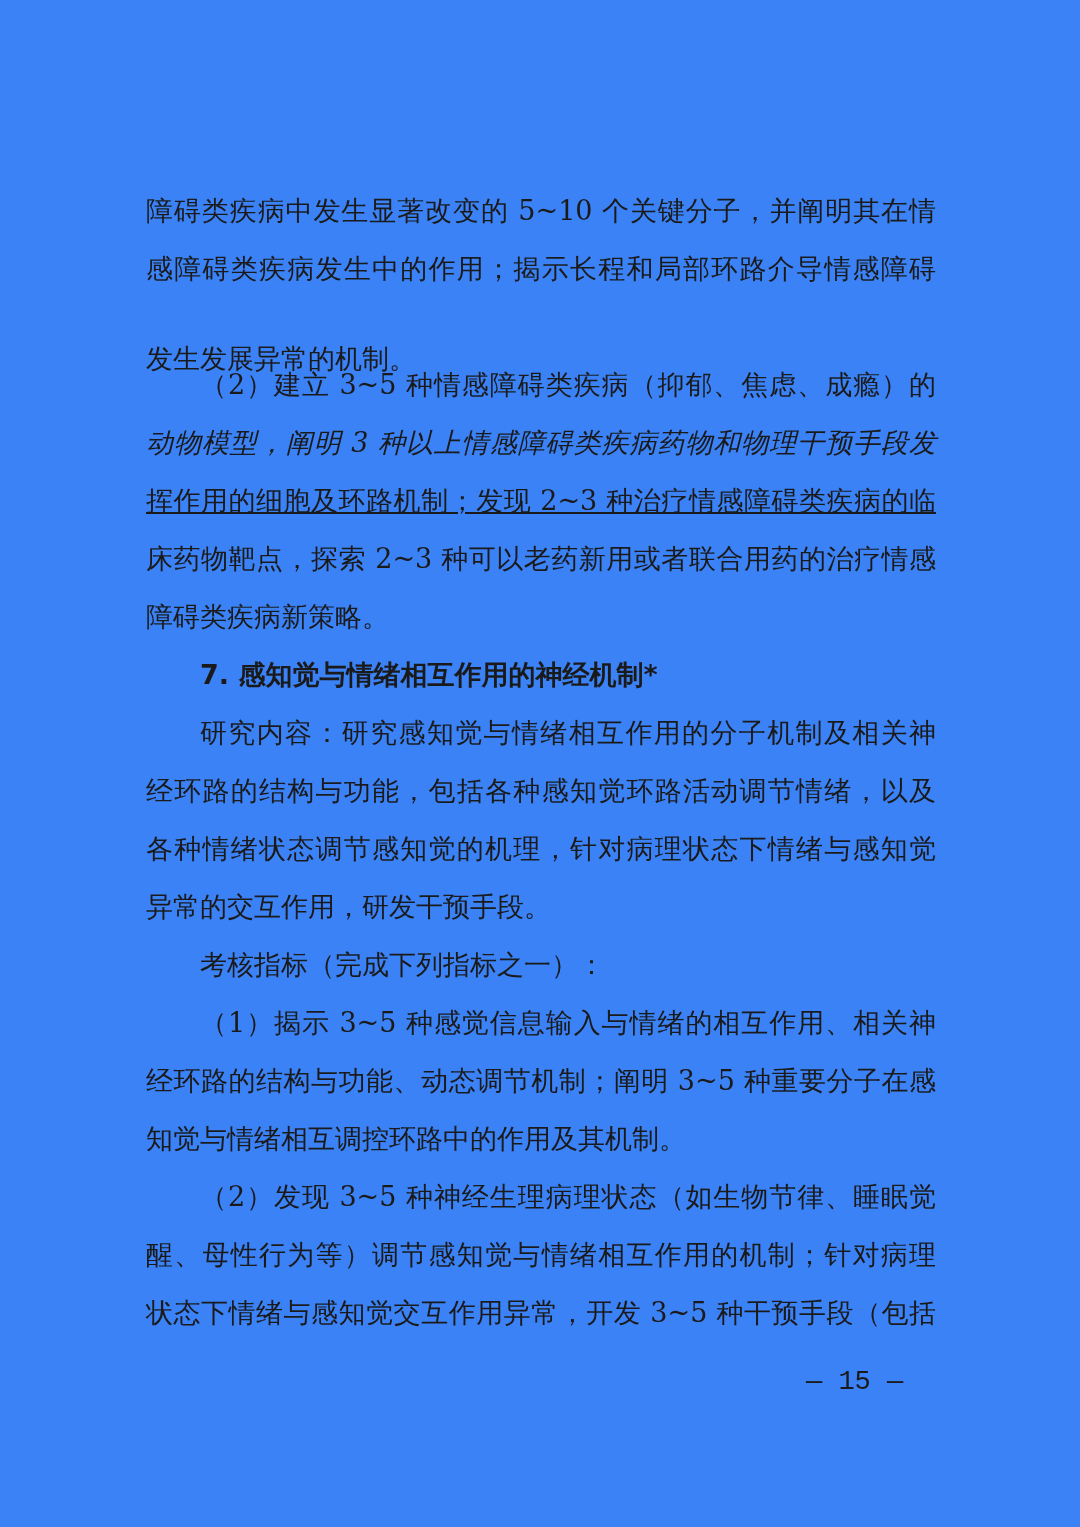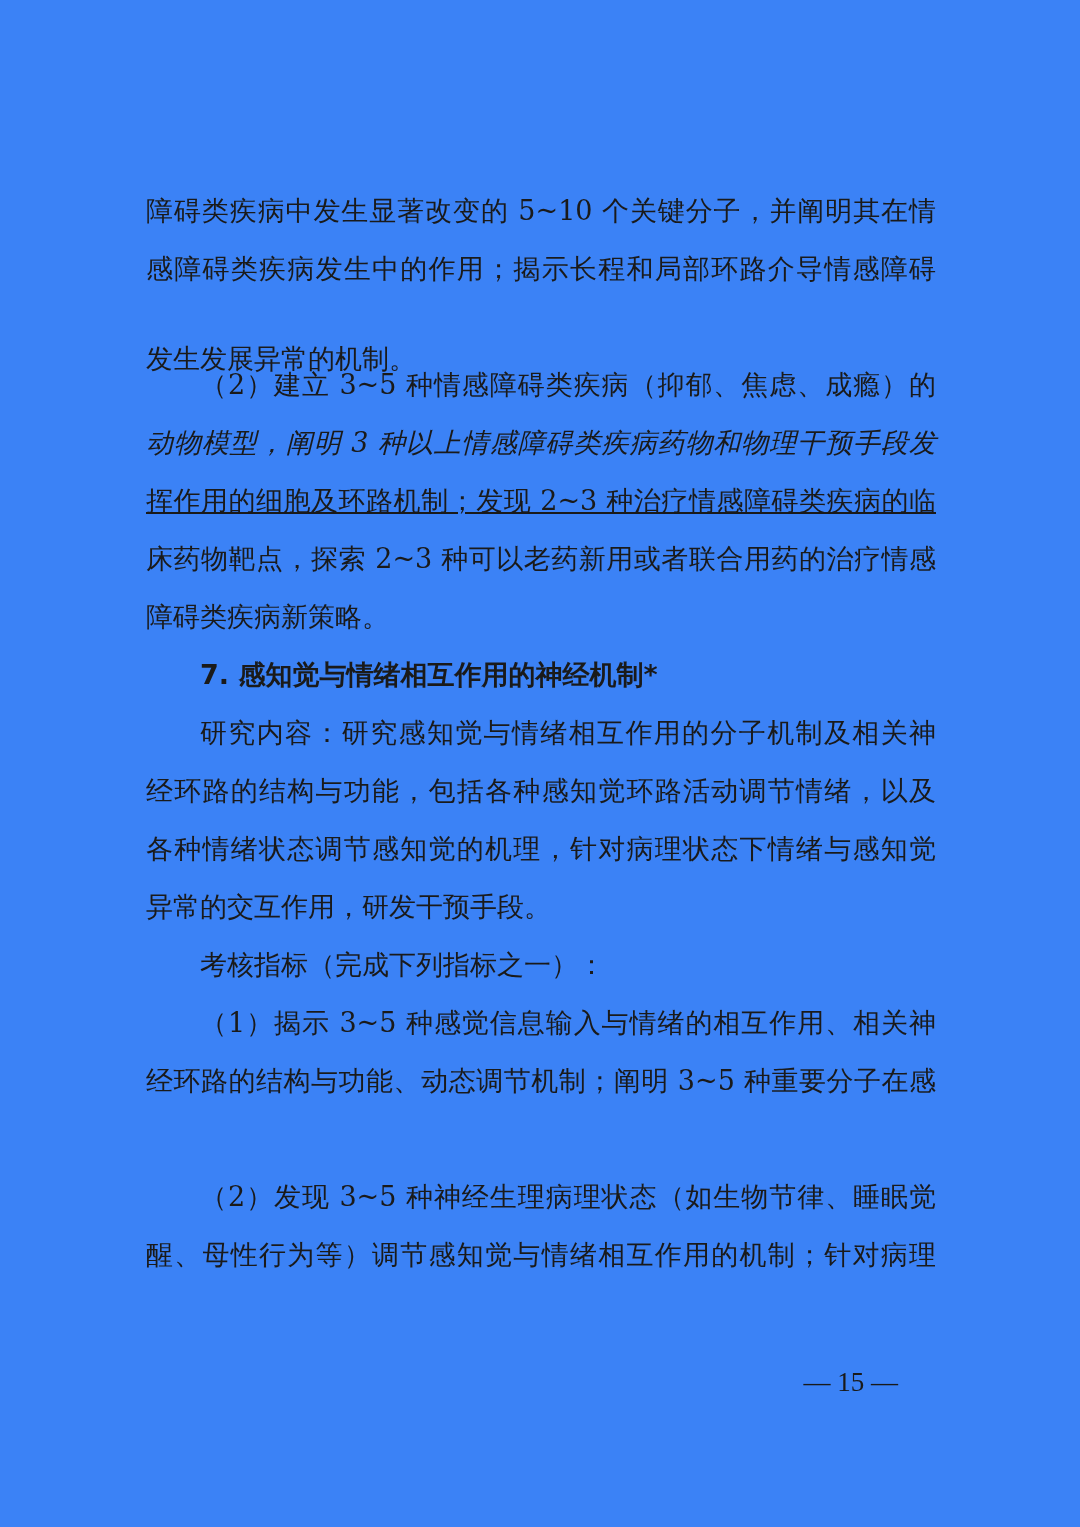--- a/index.html
+++ b/index.html
@@ -40,28 +40,28 @@
     .line.indent {
       left: 200px;
       width: 736px;
     }
     .heading {
       font-weight: bold;
       font-family: "DejaVu Sans", "Liberation Sans", sans-serif;
     }
     .page-number {
       position: absolute;
-      left: 788px;
+      left: 806px;
       top: 1362px;
       width: 110px;
       height: 40px;
       font-size: 27px;
       line-height: 40px;
-      font-family: Liberation Serif, serif;
-      text-align: right;
+      font-family: Liberation Mono, monospace;
+      text-align: left;
       white-space: nowrap;
     }
   </style>
 </head>
 <body>
 
 <div class="page">
 
   <div class="line" style="top:191px;">障碍类疾病中发生显著改变的 5~10 个关键分子，并阐明其在情</div>
   <div class="line" style="top:249px;">感障碍类疾病发生中的作用；揭示长程和局部环路介导情感障碍</div>
@@ -77,19 +77,21 @@
 
   <div class="line indent" style="top:713px;">研究内容：研究感知觉与情绪相互作用的分子机制及相关神</div>
   <div class="line" style="top:771px;">经环路的结构与功能，包括各种感知觉环路活动调节情绪，以及</div>
   <div class="line" style="top:829px;">各种情绪状态调节感知觉的机理，针对病理状态下情绪与感知觉</div>
   <div class="line last" style="top:887px;">异常的交互作用，研发干预手段。</div>
 
   <div class="line indent last" style="top:945px;">考核指标（完成下列指标之一）：</div>
 
   <div class="line indent" style="top:1003px;">（1）揭示 3~5 种感觉信息输入与情绪的相互作用、相关神</div>
   <div class="line" style="top:1061px;">经环路的结构与功能、动态调节机制；阐明 3~5 种重要分子在感</div>
+  <div class="line last" style="top:1119px;">知觉与情绪相互调控环路中的作用及其机制。</div>
 
   <div class="line indent" style="top:1177px;">（2）发现 3~5 种神经生理病理状态（如生物节律、睡眠觉</div>
   <div class="line" style="top:1235px;">醒、母性行为等）调节感知觉与情绪相互作用的机制；针对病理</div>
+  <div class="line" style="top:1293px;">状态下情绪与感知觉交互作用异常，开发 3~5 种干预手段（包括</div>
 
   <div class="page-number">— 15 —</div>
 
 </div>
 
 </body></html>

